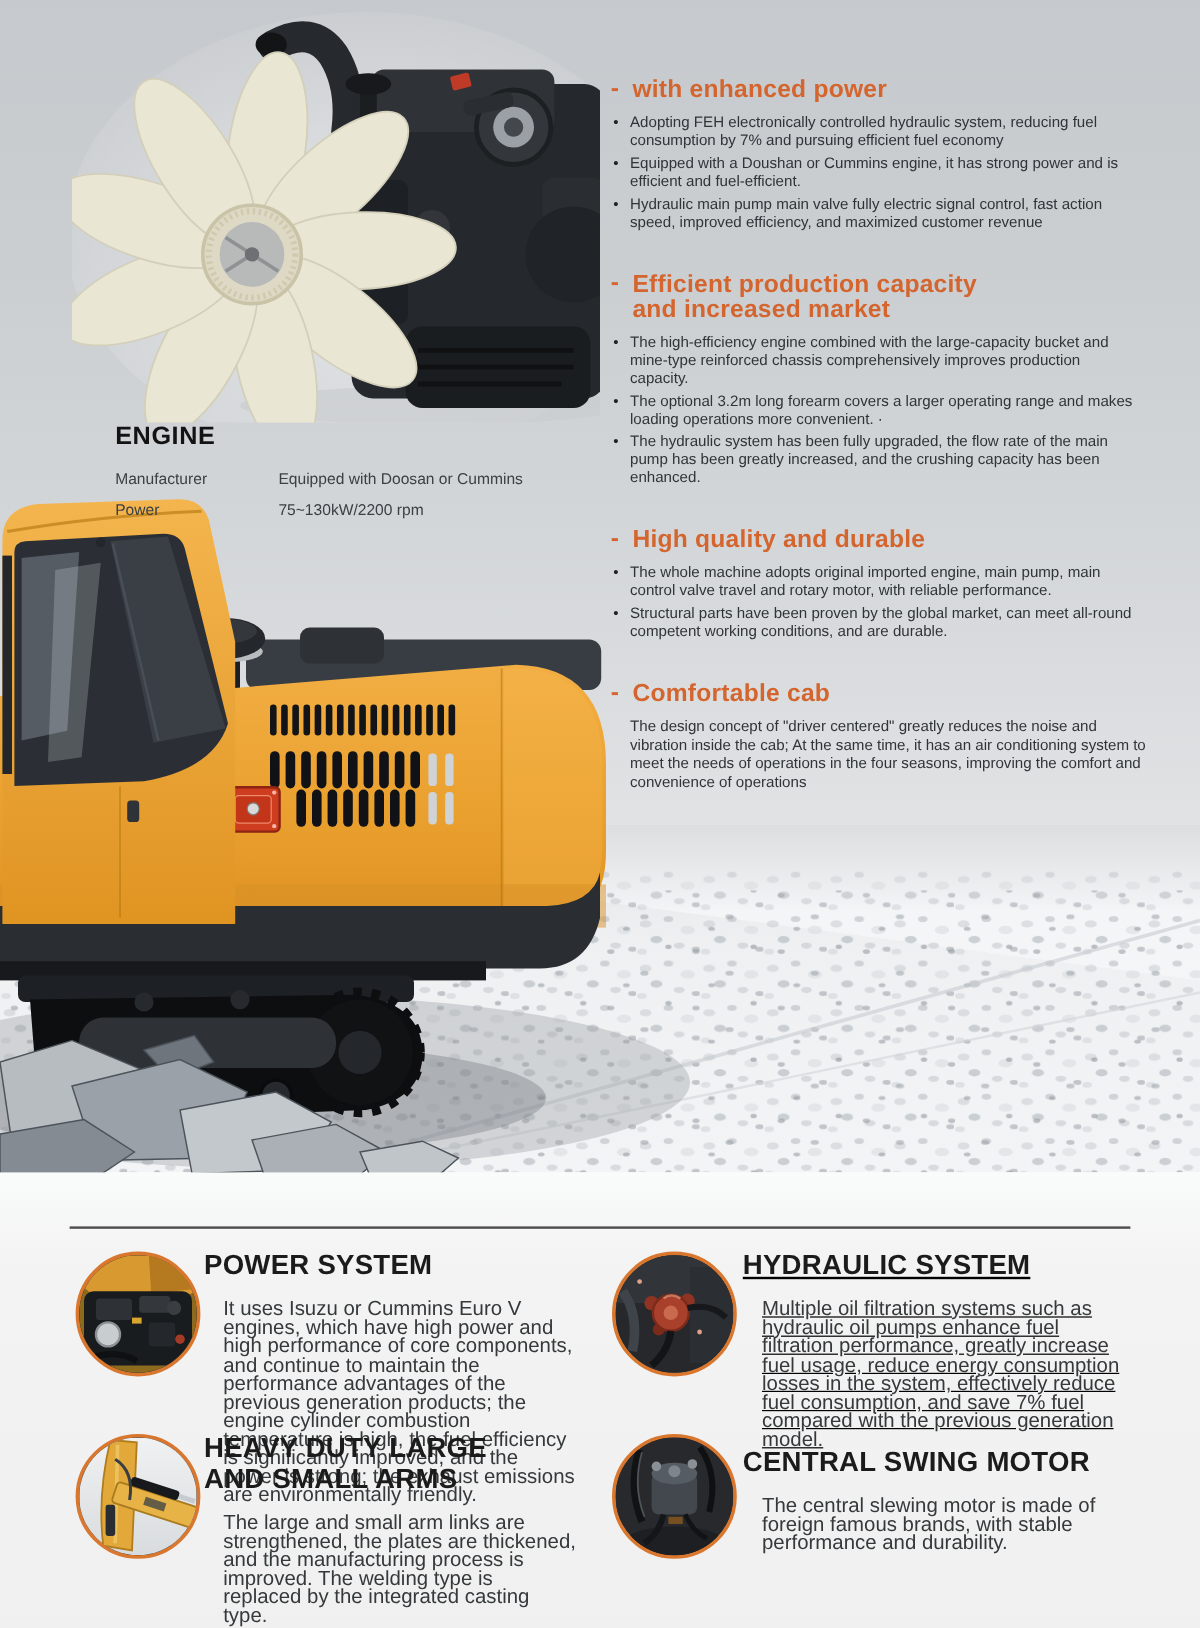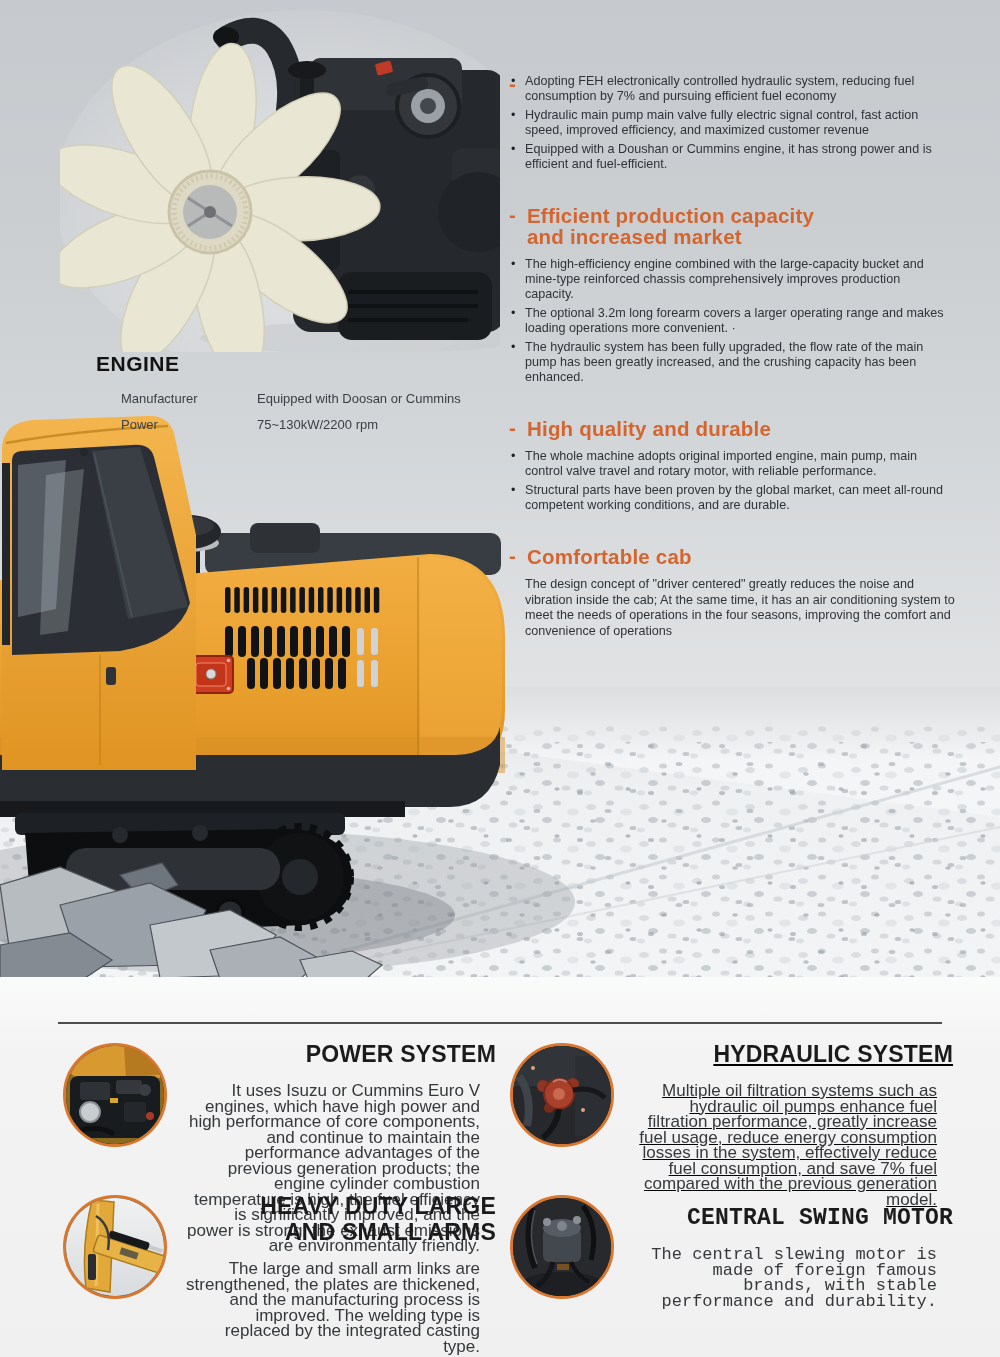--- a/index.html
+++ b/index.html
@@ -16,37 +16,37 @@
           font-size:20.5px;line-height:21px;font-weight:bold;letter-spacing:.2px;}
   .sec h2 .dash{position:absolute;left:1px;top:-1px;}
   .sec h2 .t{display:block;}
   .sec ul{list-style:none;margin:0;padding:0;}
   .sec li{position:relative;padding-left:17px;margin:0 12px 4px 0;font-size:12.6px;line-height:15px;color:#2f3439;}
   .sec li::before{content:"\2022";position:absolute;left:3px;top:0;color:#1e2226;}
   .sec .para{margin:2px 0 0 0;padding-left:17px;font-size:12.6px;line-height:15.5px;color:#2f3439;}
   
   .engine-specs{position:absolute;left:96px;top:352px;width:380px;}
   .engine-specs h2{margin:0 0 15px 0;font-size:21px;letter-spacing:.5px;color:#131313;}
-  .spec-row{display:flex;margin-bottom:11px;font-size:13px;color:#3b4046;margin-left:25px;}
+  .spec-row{display:flex;margin-bottom:11px;font-size:13px;color:#3b4046;}
   .spec-label{width:136px;flex:none;}
   
   .bottom{position:absolute;left:0;top:977px;width:1000px;height:380px;
           background:linear-gradient(180deg,#fafbfb 0%,#f2f3f2 20%,#eff0ef 100%);}
   .divider{position:absolute;left:58px;top:45px;width:884px;height:2px;background:#4d4d4d;}
   .f-circle{position:absolute;width:98px;height:98px;border:3px solid #d9772f;border-radius:50%;
             overflow:hidden;background:#2a2c2f;}
   .f-circle svg{display:block;}
-  .f-body{position:absolute;text-align:right;}
+  .f-body{position:absolute;}
   .f-body h3{margin:0 0 9px 0;font-size:23px;line-height:26px;color:#1b1b1b;letter-spacing:.2px;}
   .f-body h3 span{display:block;}
   .f-body p{margin:16px;font-size:17px;line-height:15.5px;color:#36393c;}
   .f0c{left:63px;top:66px;} .f0b{left:170px;top:64px;width:326px;}
   .f1c{left:510px;top:66px;} .f1b{left:619px;top:64px;width:334px;text-decoration:underline;}
   .f2c{left:63px;top:218px;} .f2b{left:170px;top:216px;width:326px;}
-  .f3c{left:510px;top:218px;} .f3b{left:619px;top:228px;width:334px;font-family:Liberation Mono, monospace;}
+  .f3c{left:510px;top:218px;} .f3b{left:619px;top:228px;width:334px;}
 </style>
 </head>
 <body>
 
 <div class="page">
 
   <section class="hero">
 
     <svg style="left:0;top:687px" width="1000" height="290" viewBox="0 0 1000 290">
       <defs>
@@ -275,25 +275,26 @@
         <span class="spec-label">Power</span>
         <span class="spec-value">75~130kW/2200 rpm</span>
       </div>
     </div>
 
     <div class="info-col">
 
       <section class="sec">
         <h2>
           <span class="dash">-</span>
+          <span class="t">with enhanced power</span>
         </h2>
         <ul>
           <li>Adopting FEH electronically controlled hydraulic system, reducing fuel consumption by 7% and pursuing efficient fuel economy</li>
+          <li>Equipped with a Doushan or Cummins engine, it has strong power and is efficient and fuel-efficient.</li>
           <li>Hydraulic main pump main valve fully electric signal control, fast action speed, improved efficiency, and maximized customer revenue</li>
-          <li>Equipped with a Doushan or Cummins engine, it has strong power and is efficient and fuel-efficient.</li>
         </ul>
       </section>
 
       <section class="sec">
         <h2>
           <span class="dash">-</span>
           <span class="t">Efficient production capacity</span>
           <span class="t">and increased market</span>
         </h2>
         <ul>

